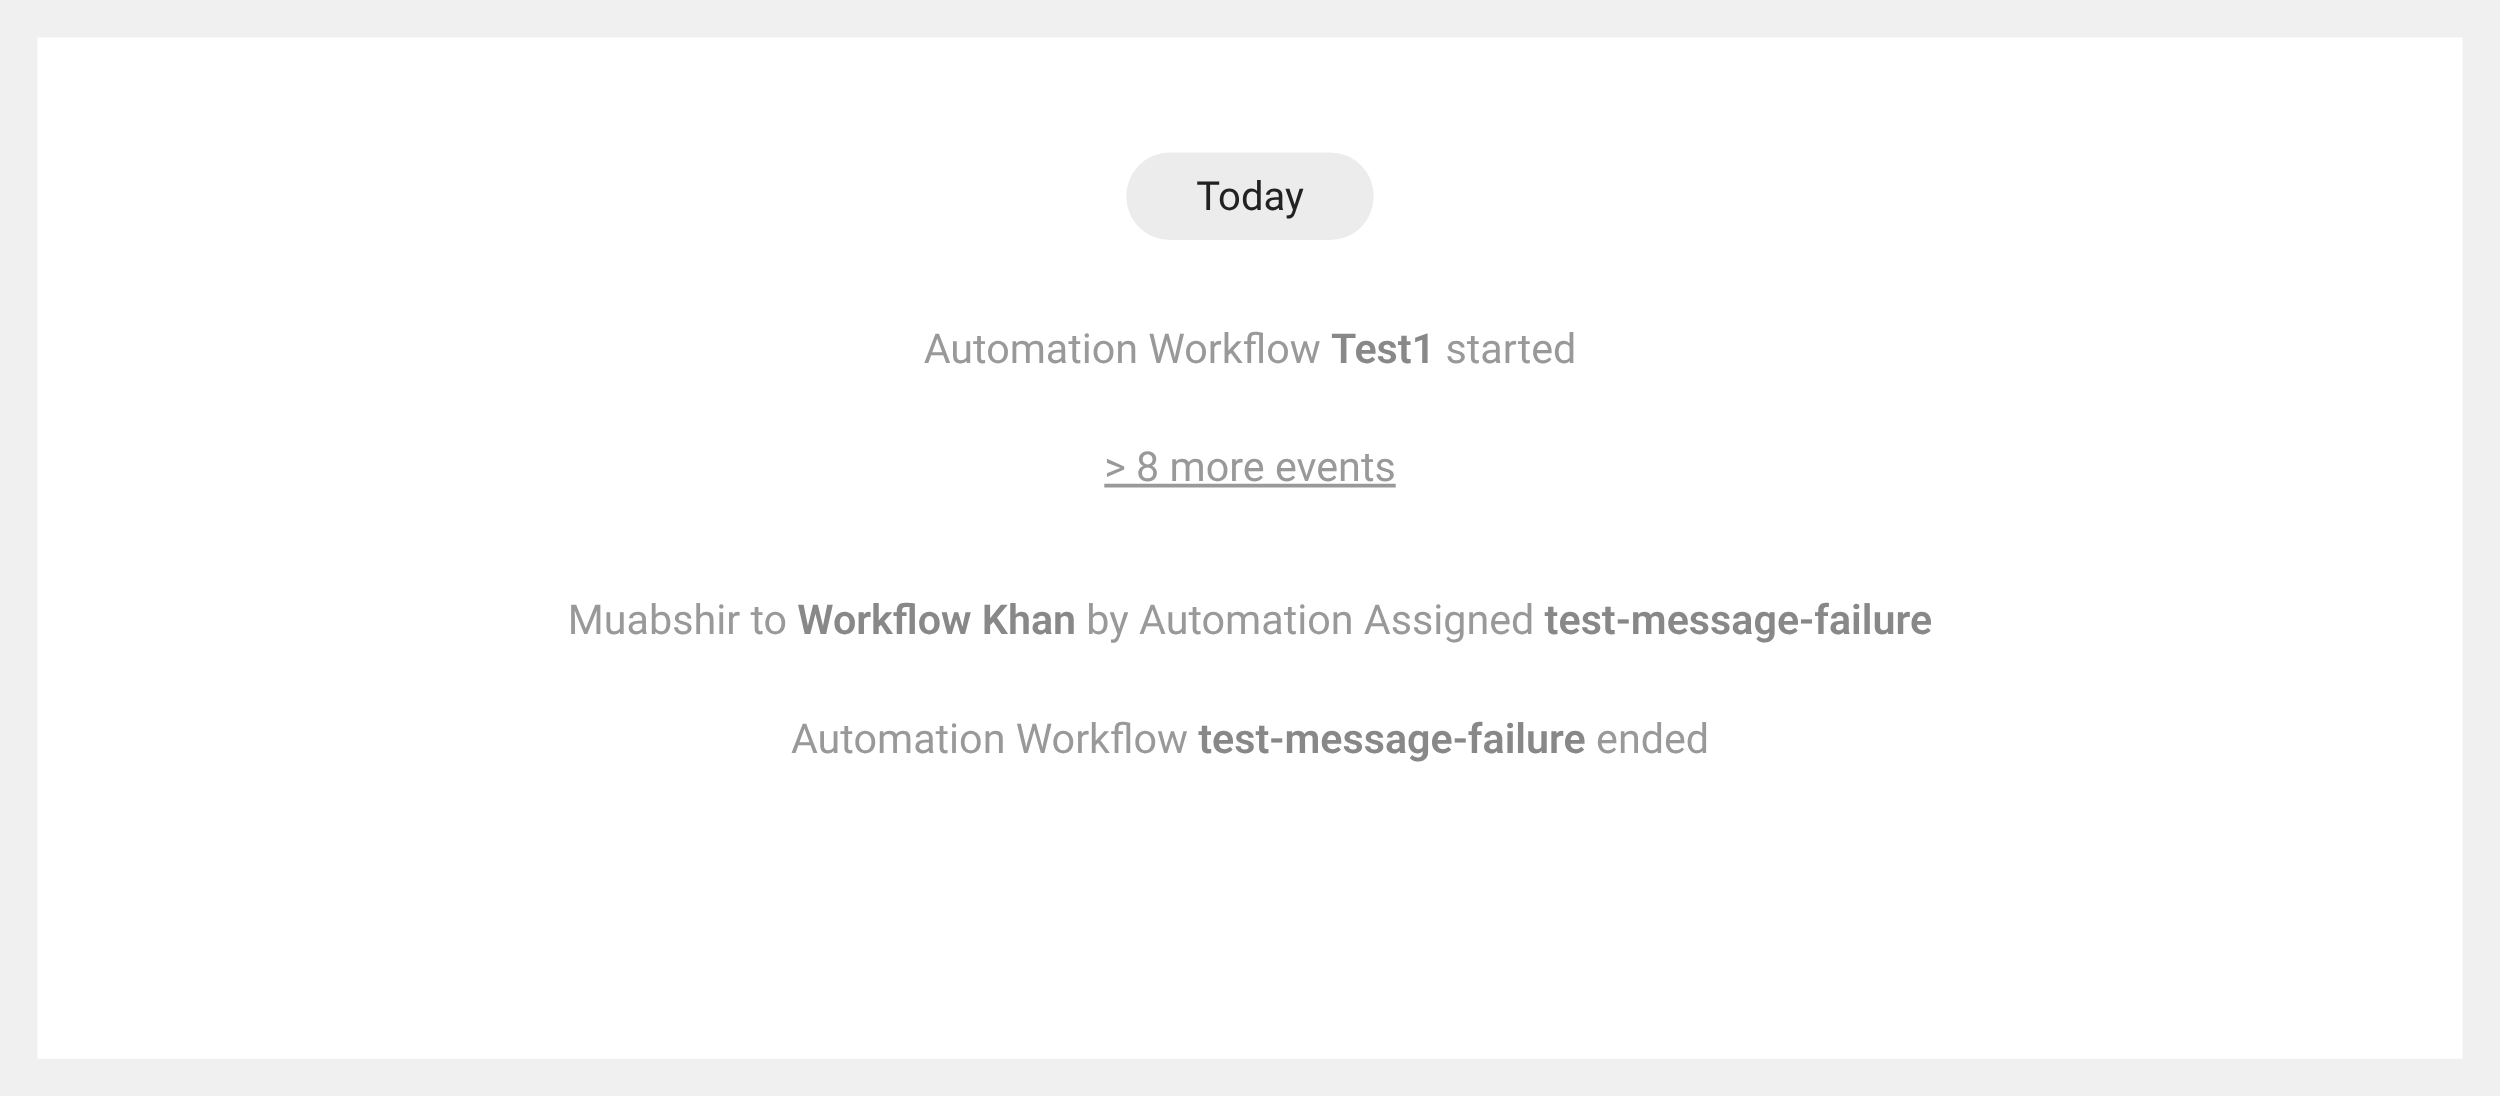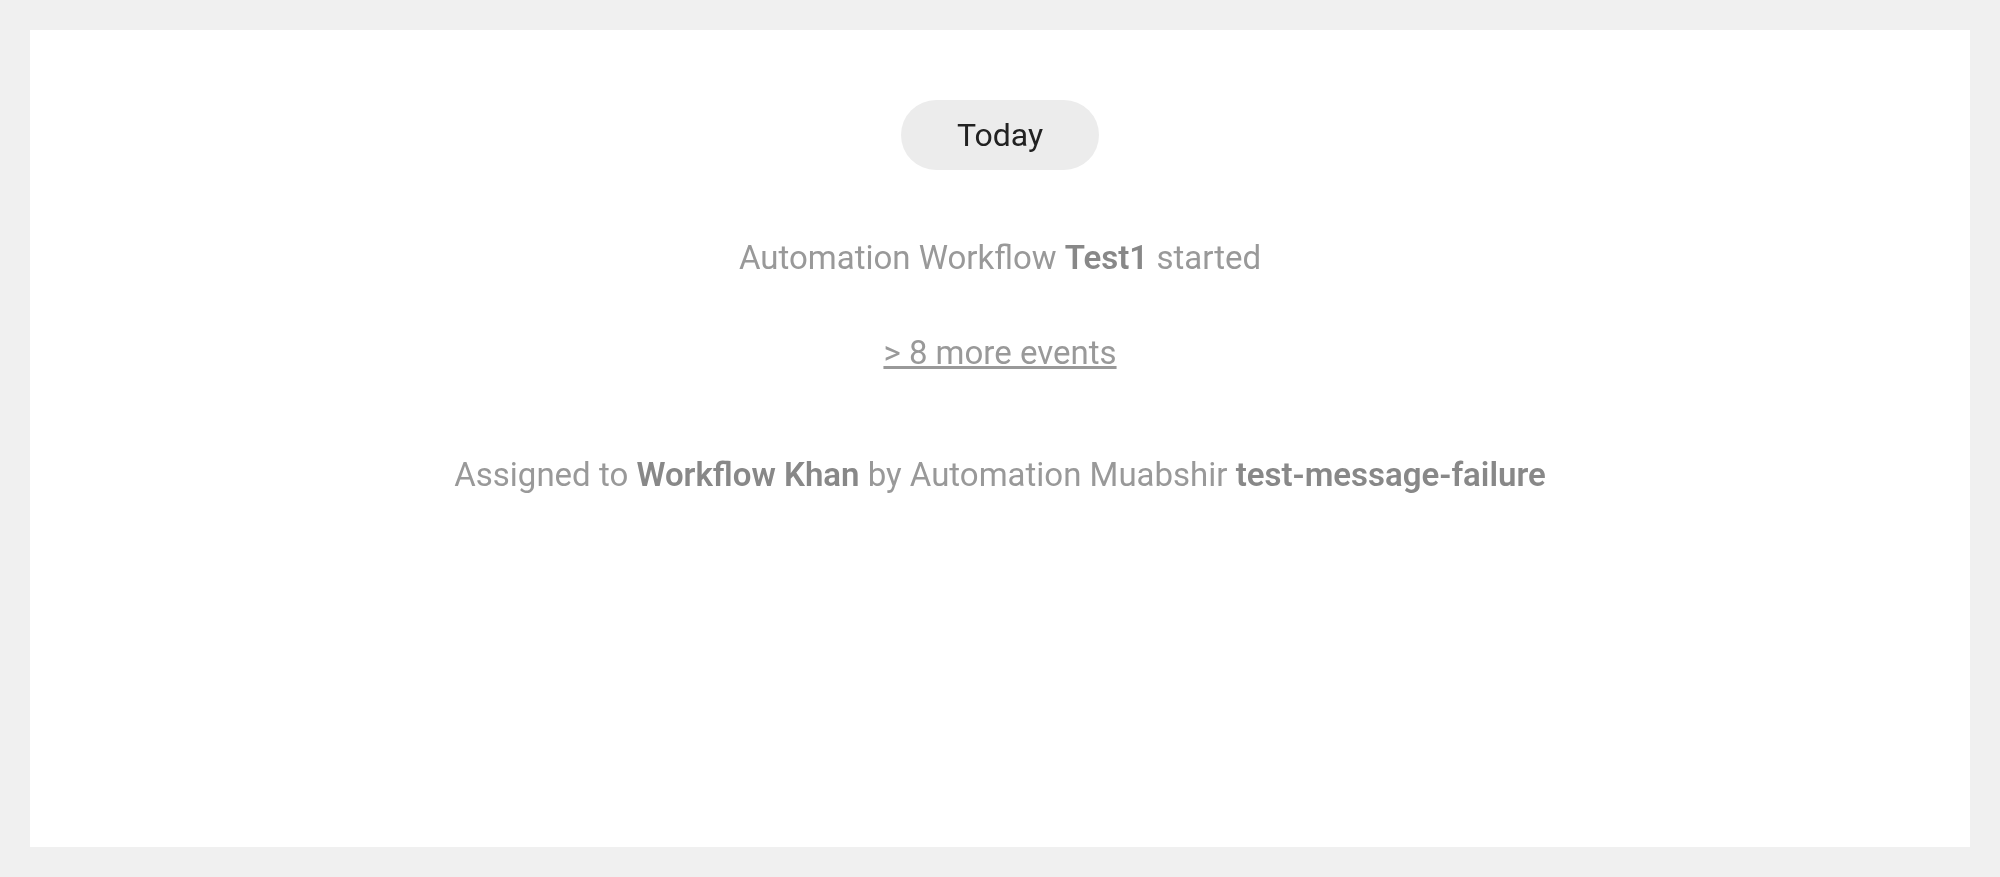--- a/index.html
+++ b/index.html
@@ -24,20 +24,21 @@
       align-items: center;
     }
     .date-badge {
       background-color: #ececec;
       color: #222222;
       font-size: 32px;
       font-weight: 400;
       padding: 16px 56px;
       border-radius: 50px;
       margin-bottom: 68px;
+      margin-top: 22px;
     }
     .event-line {
       font-size: 33px;
       color: #999999;
       text-align: center;
       margin-bottom: 56px;
     }
     .event-line .bold {
       font-weight: 600;
       color: #888888;
@@ -57,16 +58,19 @@
   <div class="date-badge">Today</div>
 
   <div class="event-line">
     <span>Automation Workflow </span><span class="bold">Test1</span><span> started</span>
   </div>
 
 
   <div class="more-events">&gt; 8 more events</div>
 
   <div class="event-line">
-    <span>Assigned to </span><span class="bold">Workflow Khan</span><span> by Automation Muabshir </span><span class="bold">test-message-failure</span>
+    <span>Muabshir to </span><span class="bold">Workflow Khan</span><span> by Automation Assigned </span><span class="bold">test-message-failure</span>
   </div>
 
+  <div class="event-line" style="margin-bottom:0;">
+    <span>Automation Workflow </span><span class="bold">test-message-failure</span><span> ended</span>
+  </div>
 </div>
 
 </body></html>

